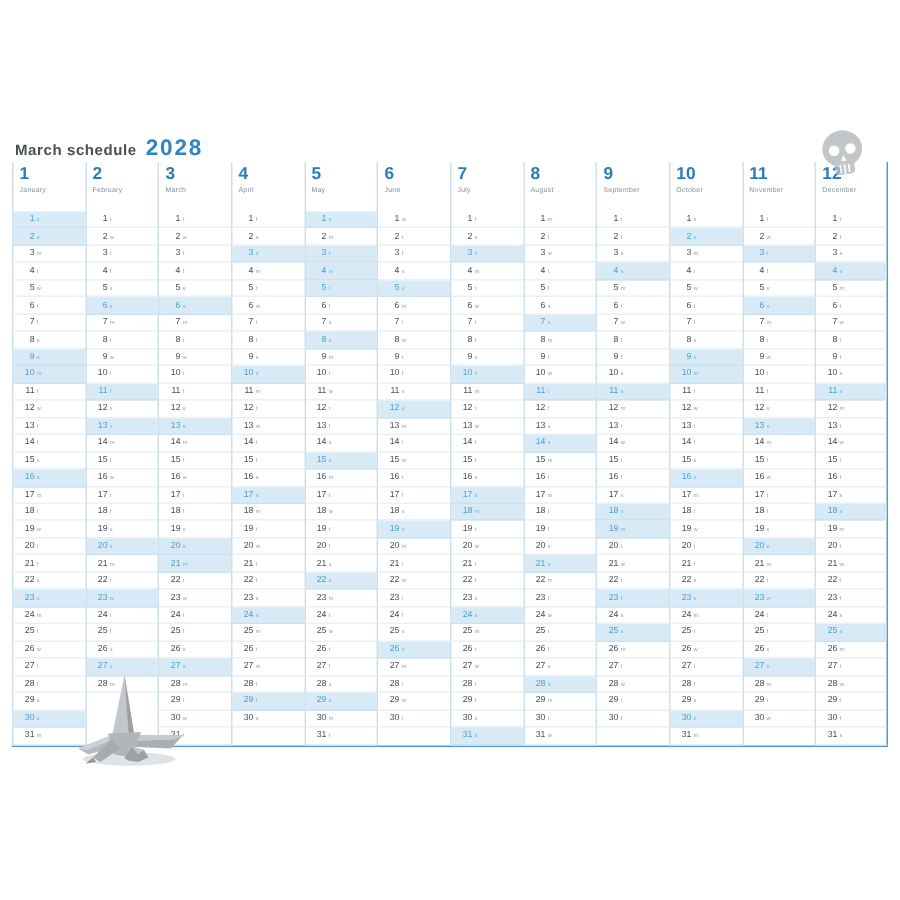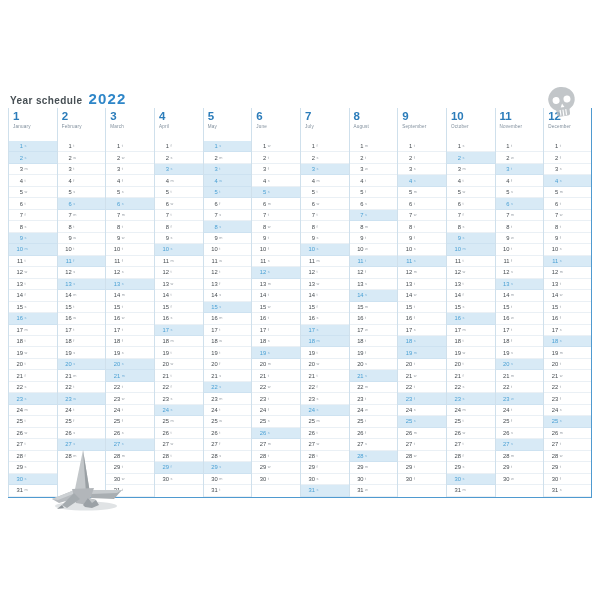--- a/index.html
+++ b/index.html
@@ -25,22 +25,22 @@
   .skull{position:absolute;left:543px;top:85px;width:38px;height:36px;opacity:.8;z-index:5;}
   .crane{position:absolute;left:50px;top:447px;width:74px;height:68px;z-index:6;}
   .scrap{position:absolute;left:80px;top:496px;width:22px;height:14px;z-index:6;}
 </style>
 </head>
 <body>
 
 <div class="poster">
 
   <div class="title">
-    <span class="t">Year schedule</span>
-    <span class="y">2022</span>
+    <span class="t">March schedule</span>
+    <span class="y">2028</span>
   </div>
 
   <div class="grid">
       <div class="col">
         <div class="col-head">
           <span class="mnum">1</span>
           <span class="mname">January</span>
         </div>
         <div class="day-row hl">
           <span class="dnum">1</span>

